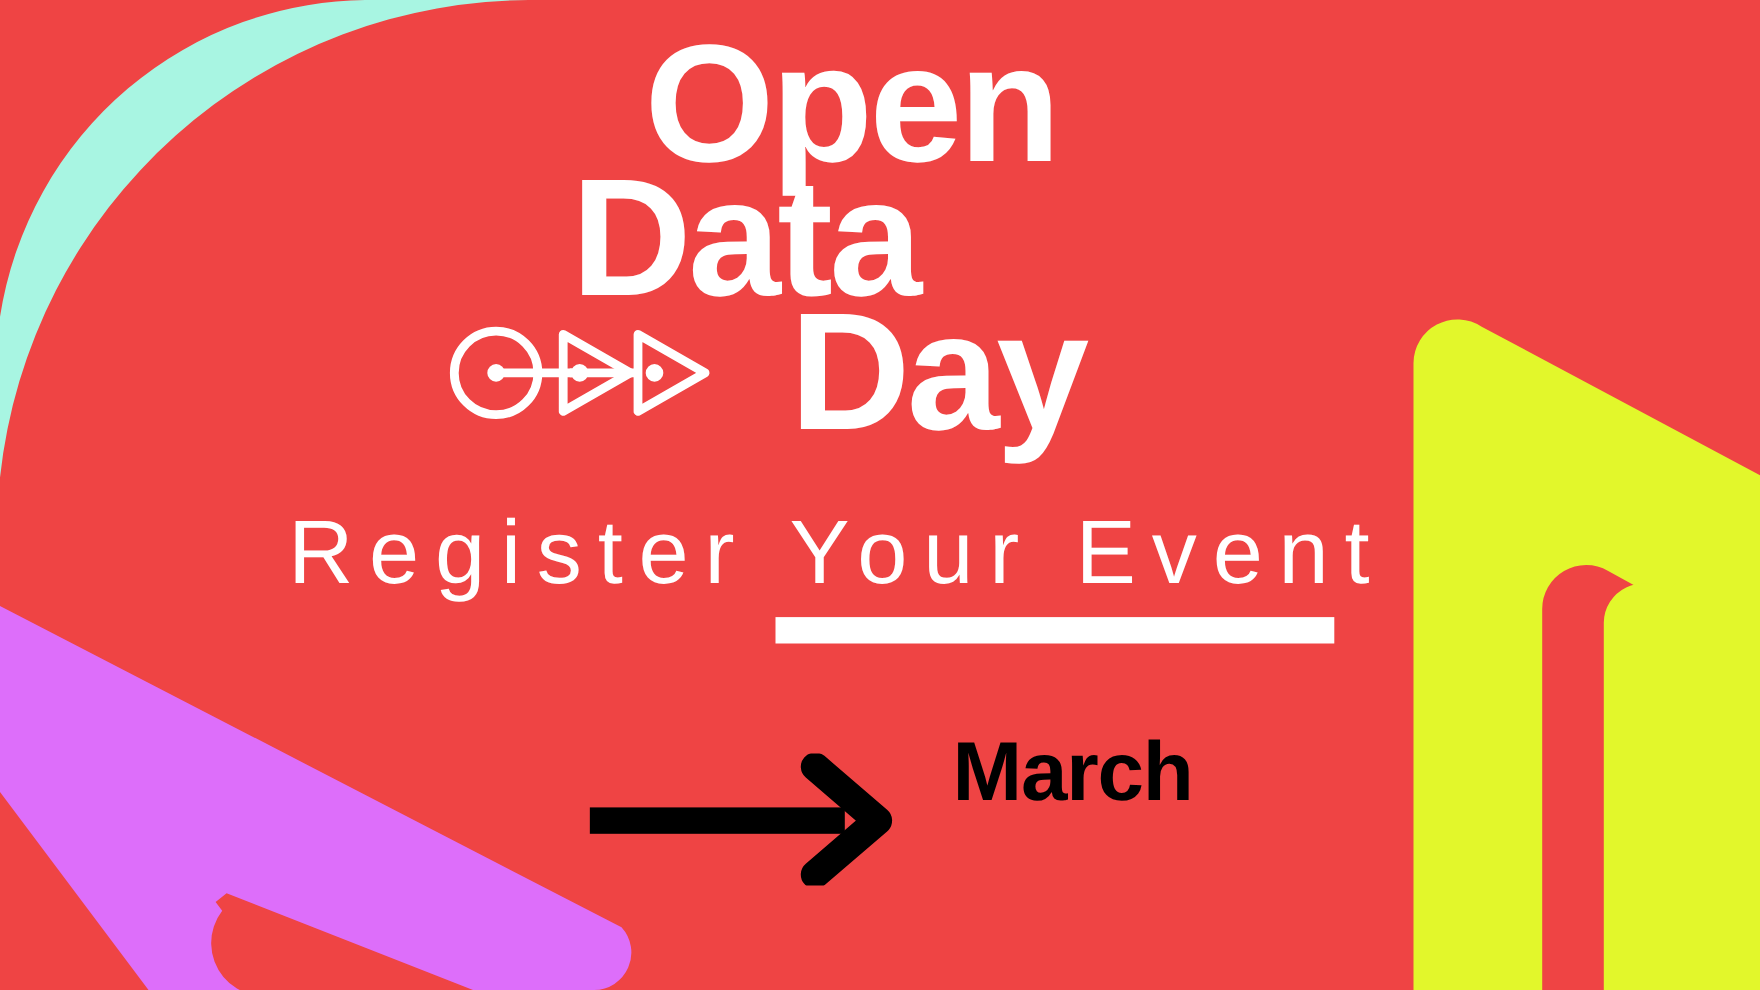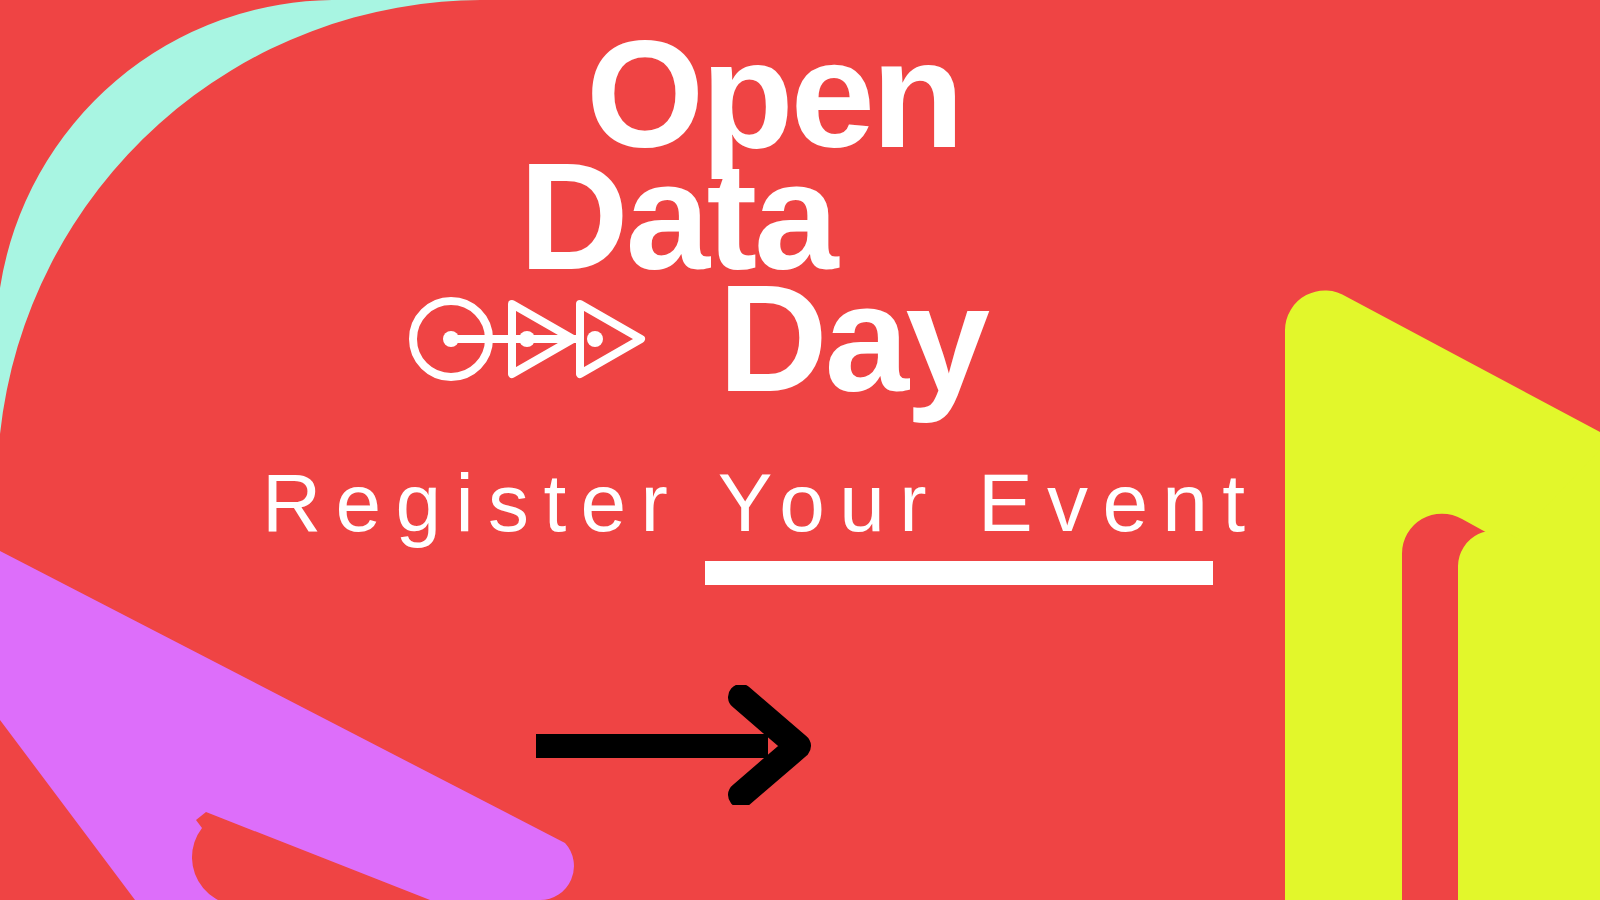--- a/index.html
+++ b/index.html
@@ -189,16 +189,17 @@
   </div>
 
   <div id="date-row">
 
     <svg id="date-arrow" viewBox="0 0 280 120">
       <rect x="0" y="49" width="232" height="24" fill="#000000"></rect>
       <path d="M 205,12 L 262,61 L 205,110" fill="none" stroke="#000000" stroke-width="26" stroke-linecap="round" stroke-linejoin="round"></path>
     </svg>
 
     <div id="date-text">
+      <div>March</div>
     </div>
   </div>
 
 </div>
 
 </body></html>

